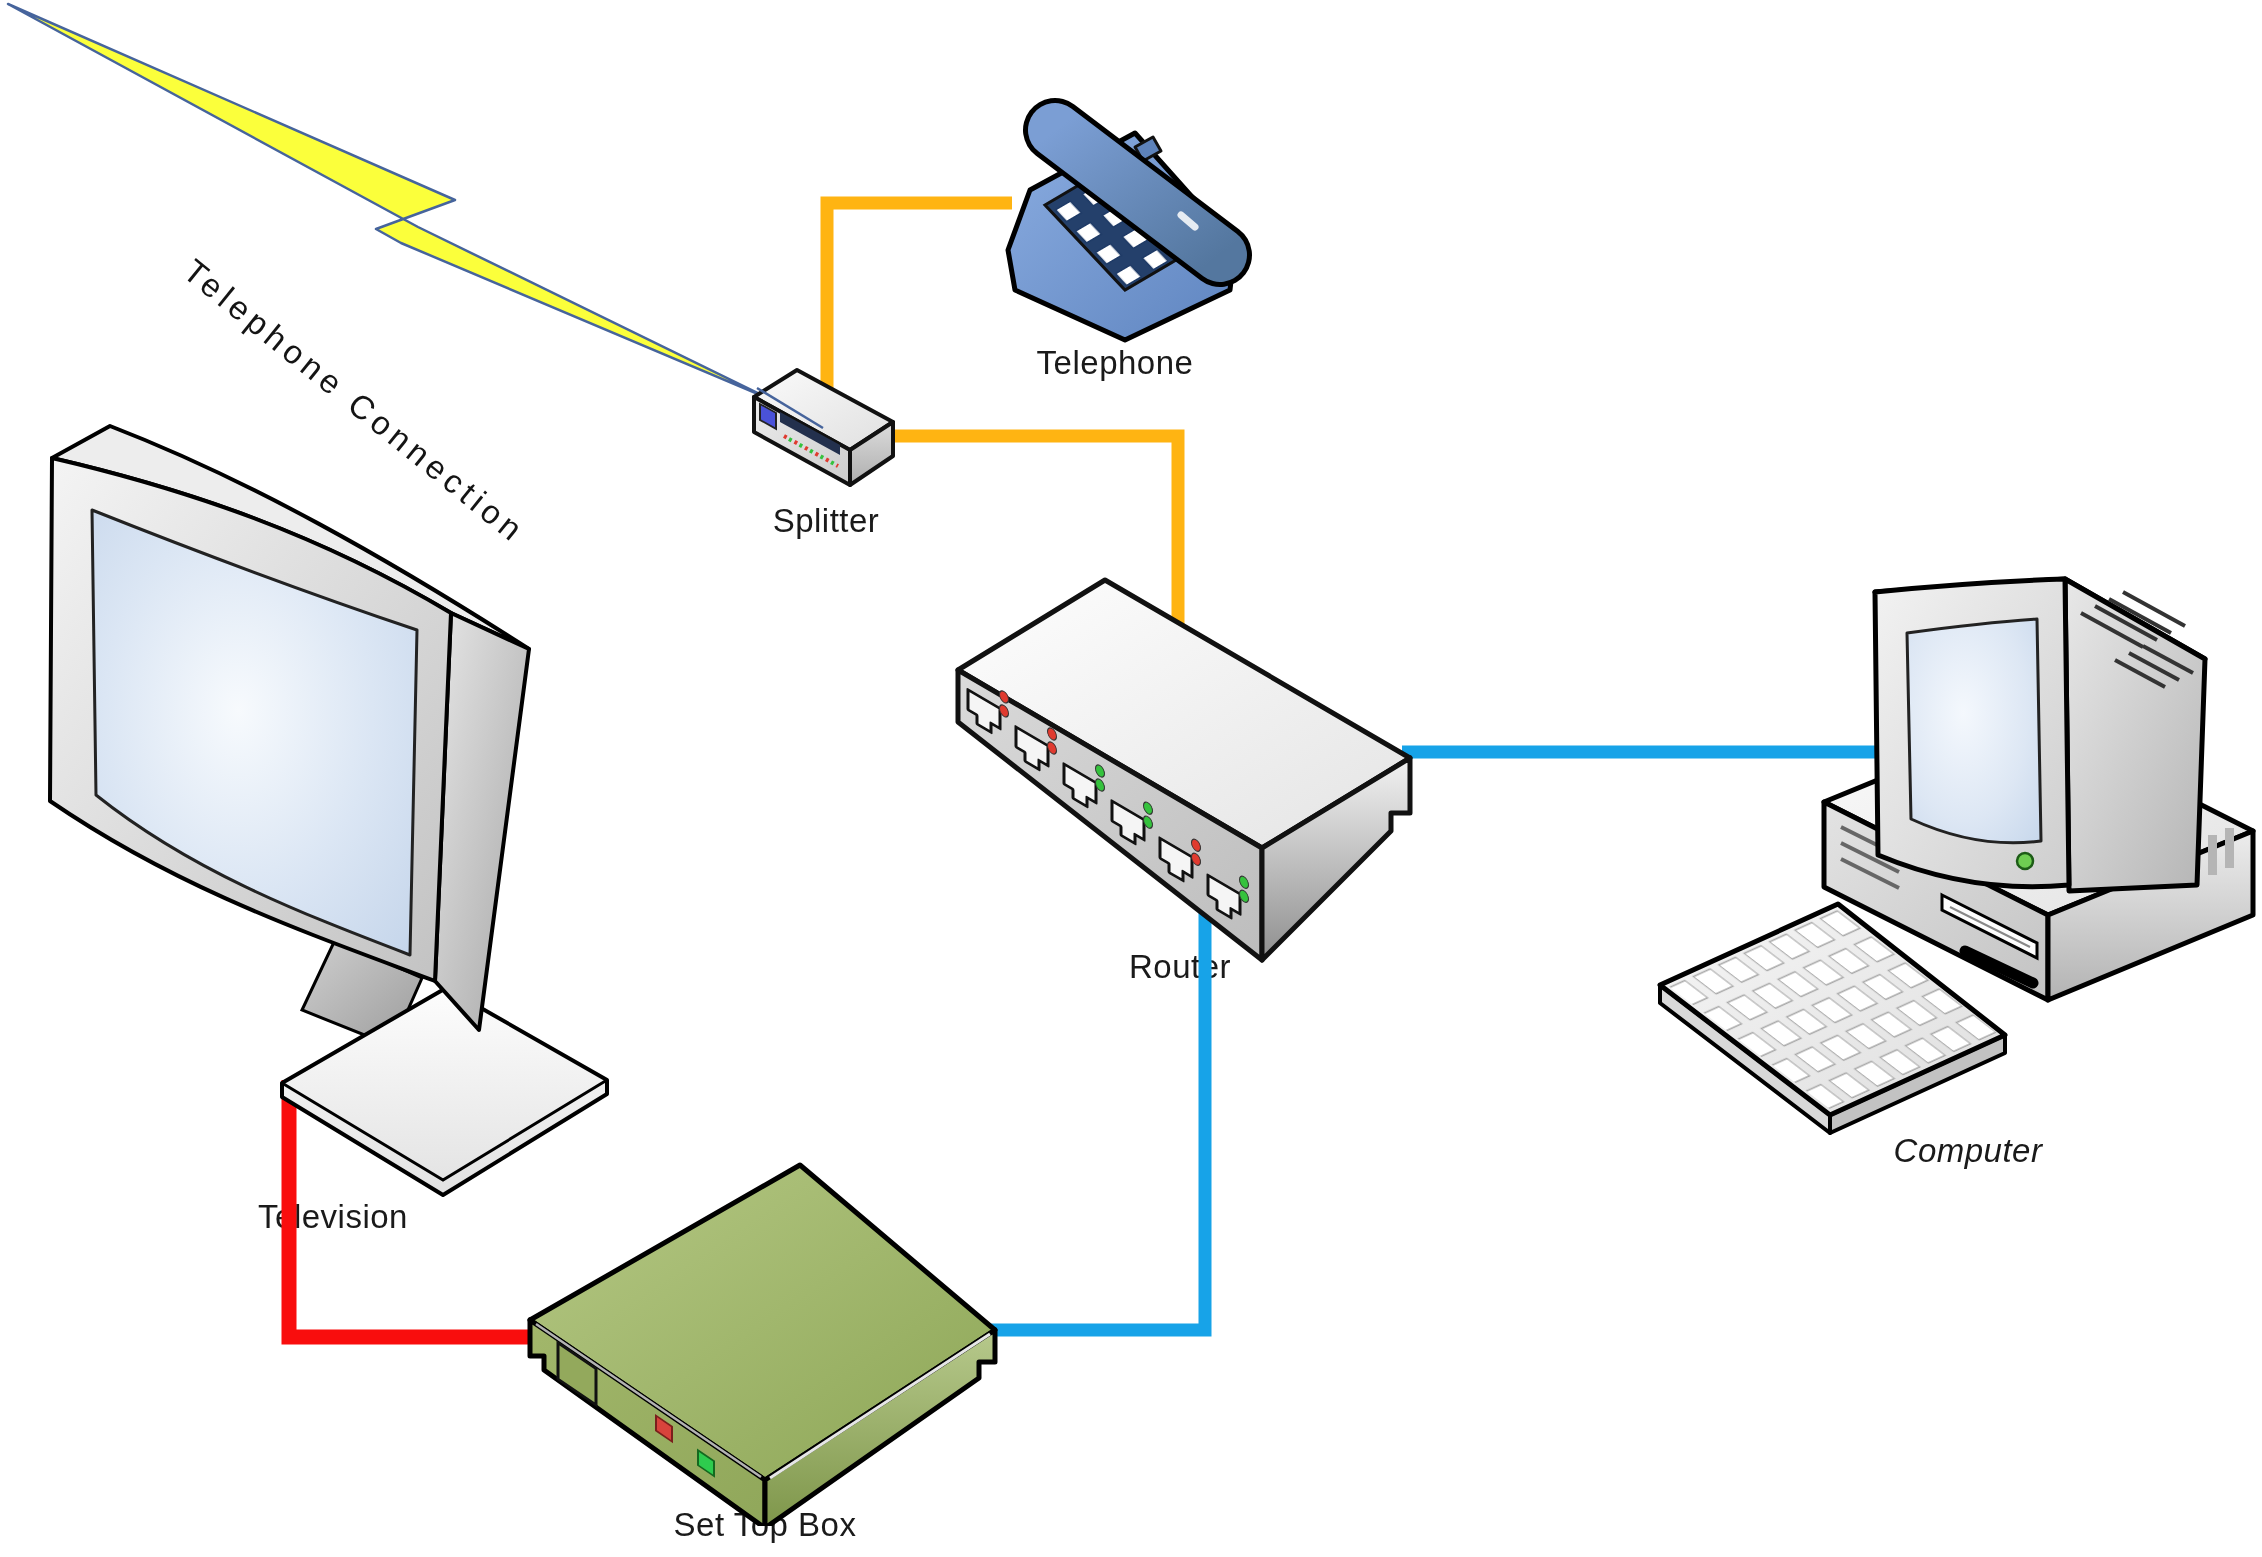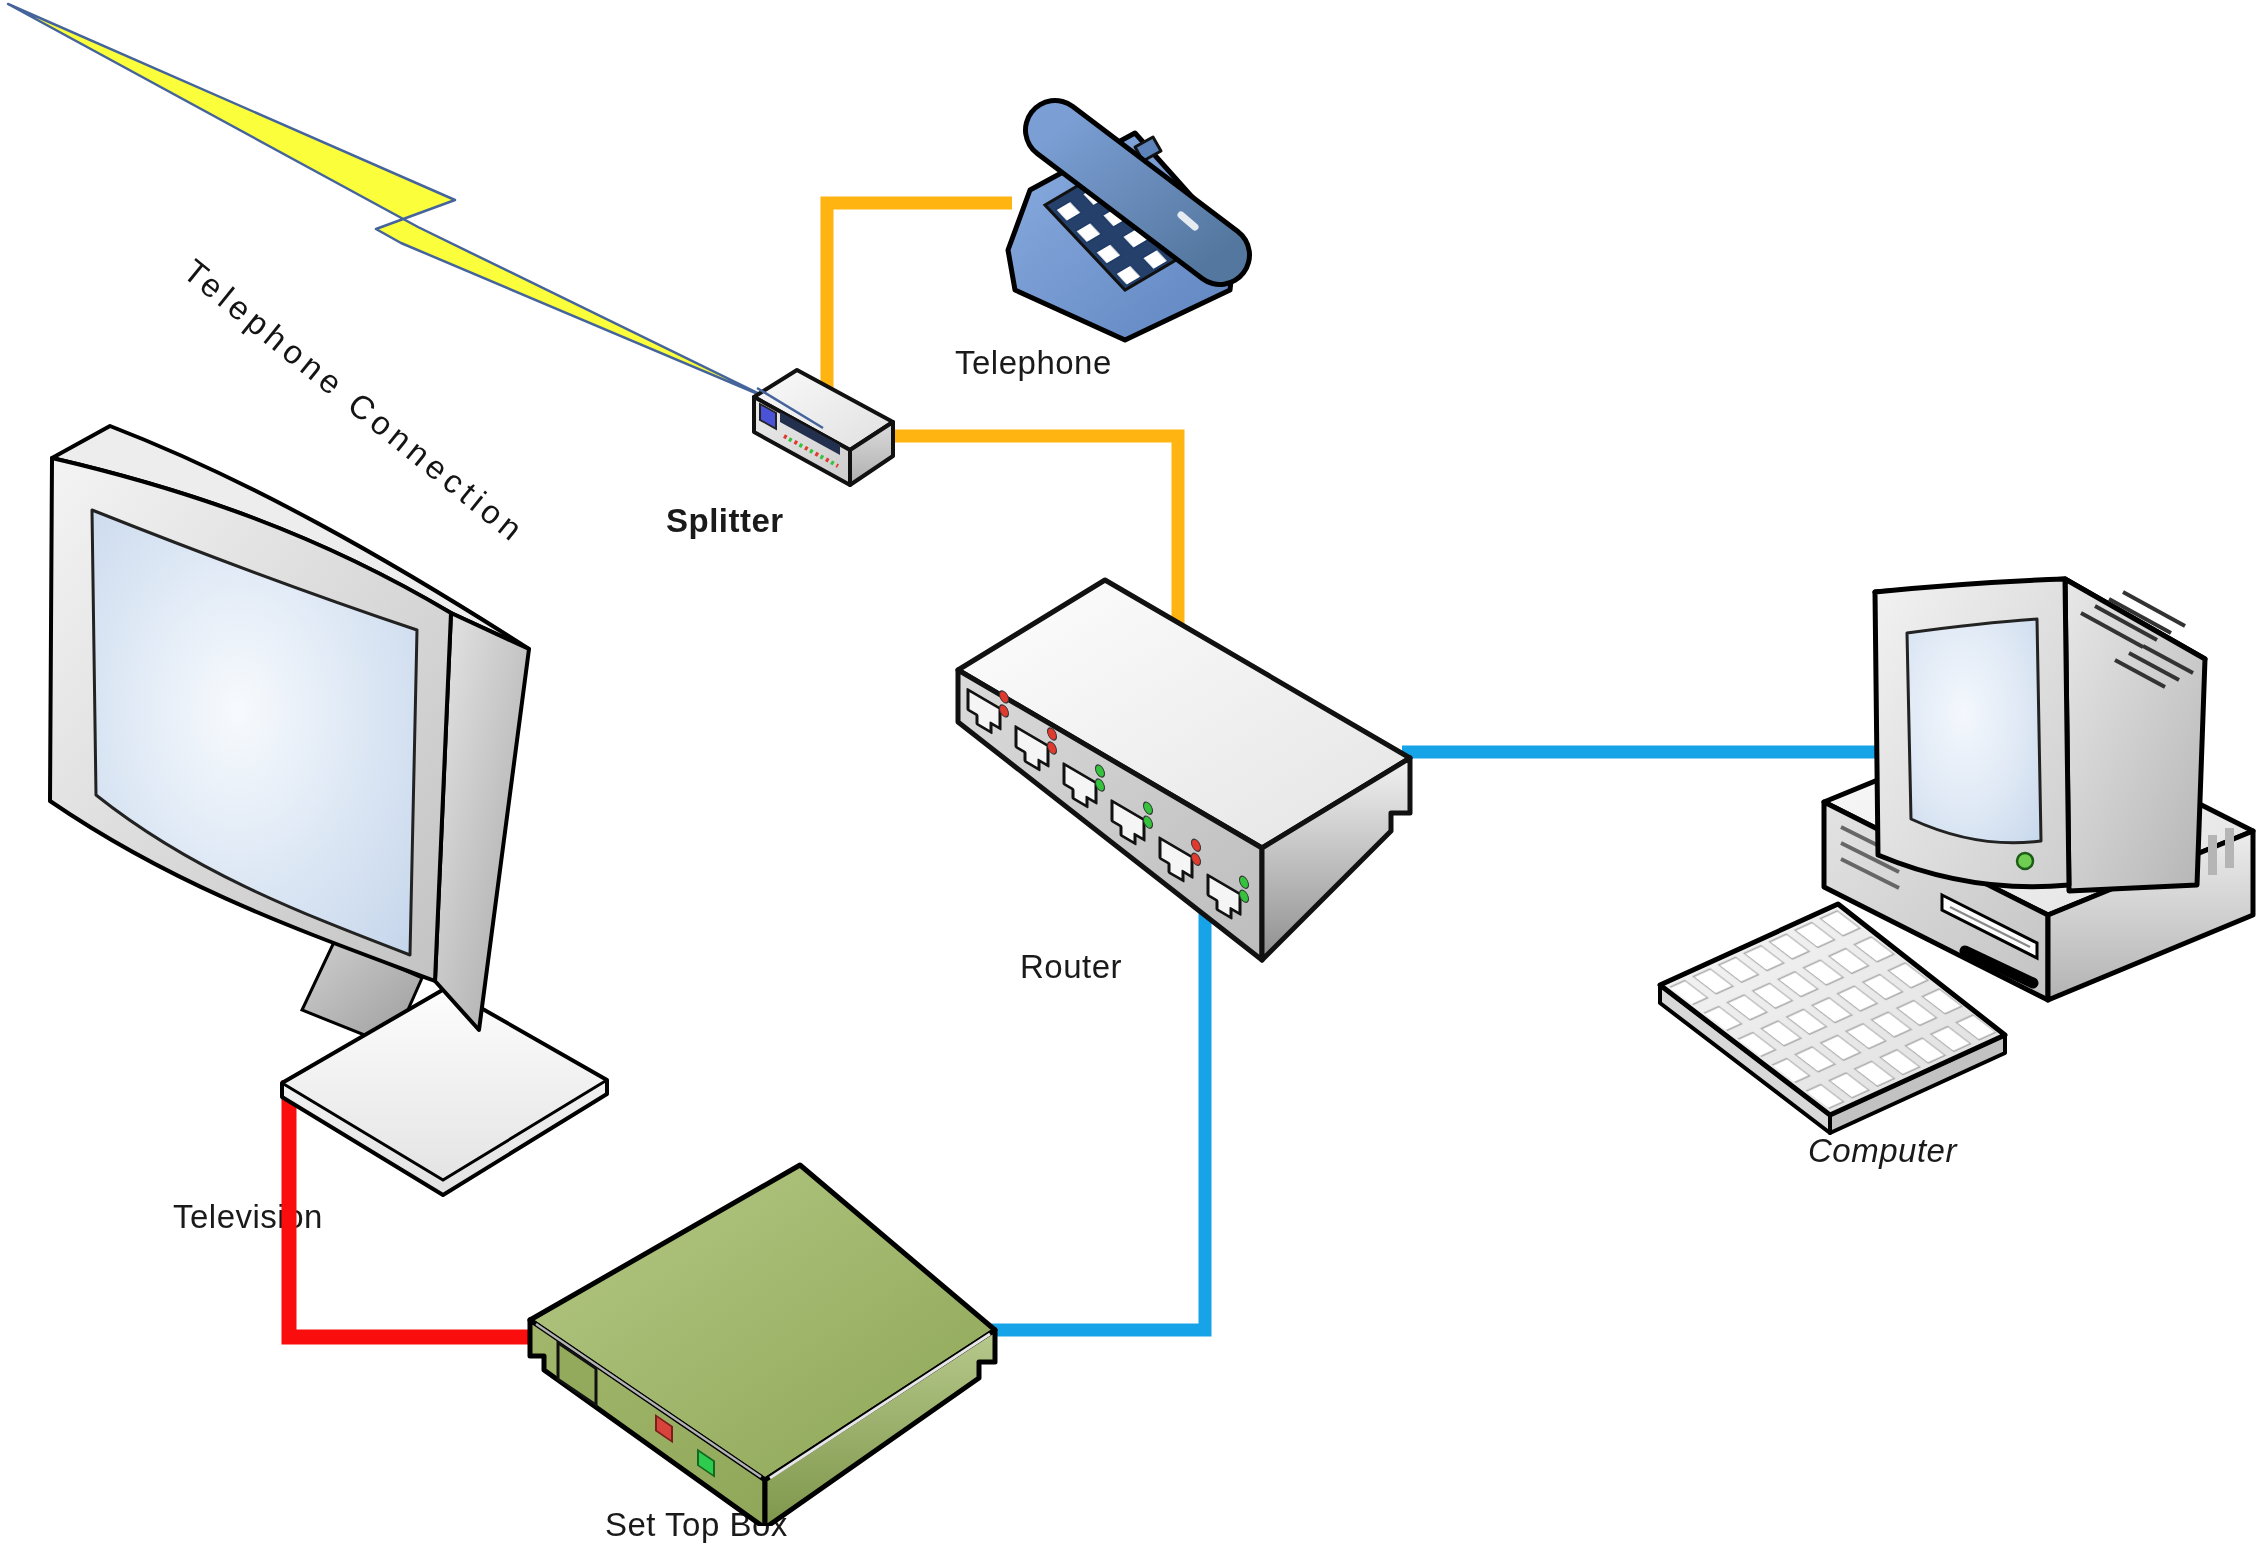--- a/index.html
+++ b/index.html
@@ -1,32 +1,32 @@
 <!DOCTYPE html>
 <html><head>
 <meta charset="utf-8">
 <style>
   html,body{margin:0;padding:0;background:#ffffff;}
   #canvas{position:relative;width:2262px;height:1557px;background:#ffffff;overflow:hidden;
           font-family:"Liberation Sans","DejaVu Sans",sans-serif;}
-  .lbl{position:absolute;width:320px;text-align:left;font-size:33px;line-height:38px;
+  .lbl{position:absolute;width:320px;text-align:center;font-size:33px;line-height:38px;
        color:#1a1a1a;z-index:1;letter-spacing:0.5px;}
   #lbl-tele-conn{position:absolute;left:200px;top:252px;font-size:33px;color:#141414;
        white-space:nowrap;transform:rotate(39deg);transform-origin:0 0;letter-spacing:5px;z-index:1;}
   #cables{position:absolute;left:0;top:0;z-index:2;}
   .dev{position:absolute;z-index:3;}
 </style>
 </head>
 <body>
 
 <div id="canvas">
 
   <div id="lbl-tele-conn">Telephone Connection</div>
   <div class="lbl" style="left:955px;top:344px;">Telephone</div>
-  <div class="lbl" style="left:666px;top:502px;font-weight:bold;">Splitter</div>
+  <div class="lbl" style="left:666px;top:502px;">Splitter</div>
   <div class="lbl" style="left:1020px;top:948px;">Router</div>
   <div class="lbl" style="left:173px;top:1198px;">Television</div>
   <div class="lbl" style="left:605px;top:1506px;">Set Top Box</div>
   <div class="lbl" style="left:1808px;top:1132px;font-style:italic;">Computer</div>
 
   <svg id="cables" width="2262" height="1557" viewBox="0 0 2262 1557">
 
     <polygon points="8,4 455,200 376,229 401,243 772,400 418,227" stroke="#46649C" stroke-width="2.5" stroke-linejoin="round" fill="#FBFF3B"></polygon>
 
     <path d="M 827 395 L 827 203 L 1012 203" fill="none" stroke-width="13" stroke="#FFB412"></path>

